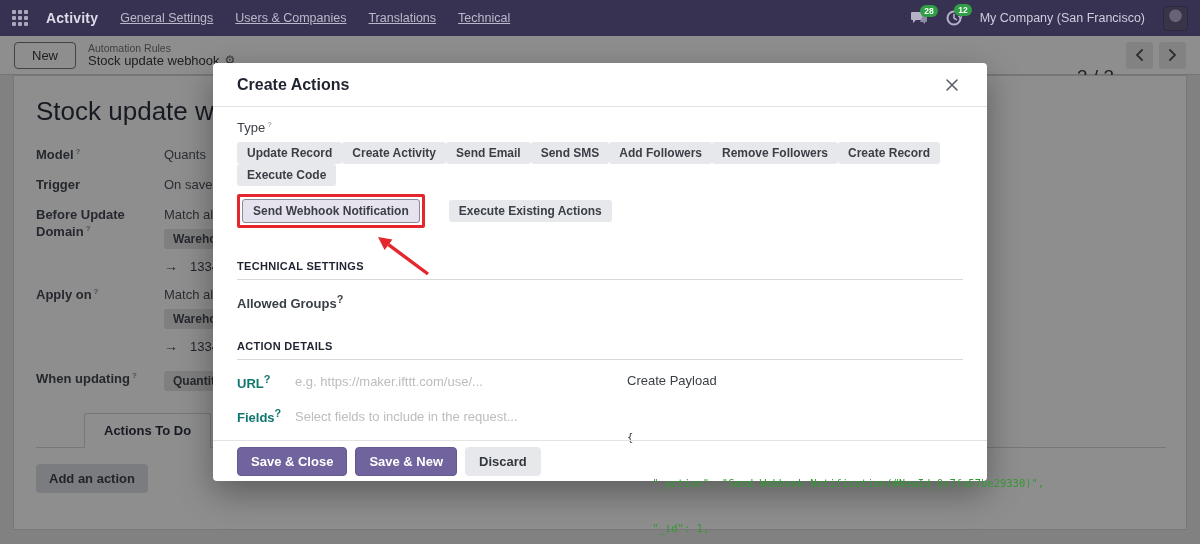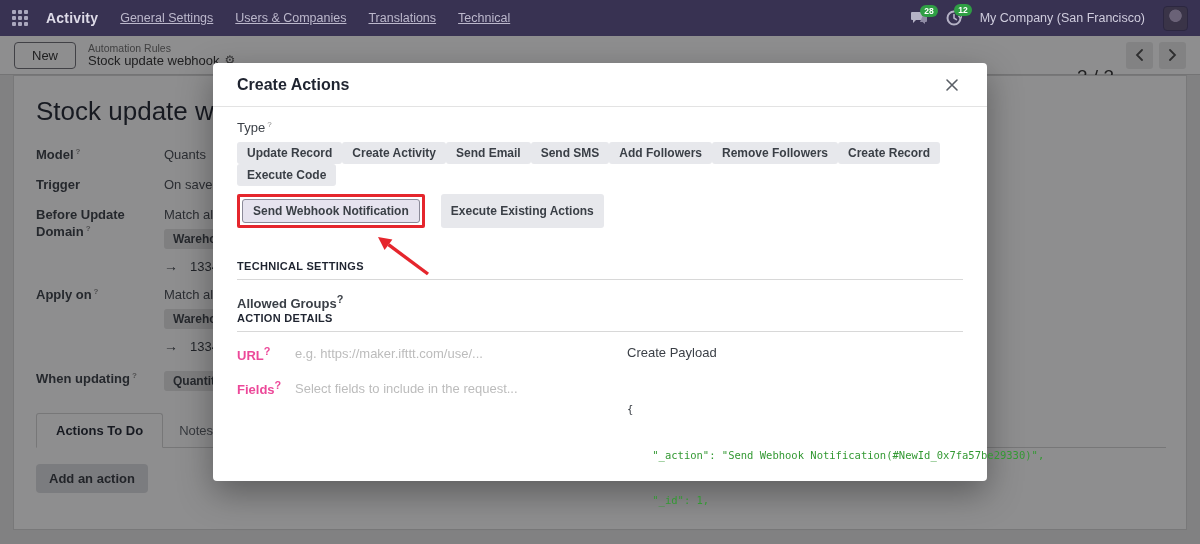--- a/index.html
+++ b/index.html
@@ -48,53 +48,53 @@
   .flabel sup, .mlabel sup { font-size:8px; color:#8a8a8a; margin-left:2px; }
   .fvalue { font-size:13px; color:#464b52; }
   .fvcol > .match { font-size:13px; color:#464b52; margin-bottom:7px; }
   .tag { display:inline-block; background:#e3e3e3; border-radius:3px; padding:3px 9px;
     font-size:12px; font-weight:600; color:#3a3f46; cursor:pointer; }
   .count-row { margin-top:9px; display:flex; align-items:center; gap:12px;
     font-size:13px; color:#33383f; cursor:pointer; }
   .count-row .arr { font-size:14px; }
   .tabs { display:flex; align-items:flex-end; border-bottom:1px solid #d4d4d4;
     margin-top:22px; width:1130px; }
-  .tab { font-size:13px; padding:9px 16px; color:#5a5f66; cursor:pointer; }
+  .tab { font-size:13px; padding:9px 16px; color:#5a5f66; cursor:pointer;margin-left:48px; }
   .tab.active { font-weight:700; color:#1f2430; background:#fff; border:1px solid #d4d4d4;
     border-bottom:1px solid #fff; border-radius:3px 3px 0 0; margin-bottom:-1px; padding:9px 19px; }
   .btn-add { margin-top:16px; background:#dcdde0; border:none; border-radius:4px; color:#33383f;
     font-size:13px; font-weight:600; padding:7px 13px; cursor:pointer; font-family:inherit; }
 
   
   .overlay { position:absolute; top:36px; left:0; width:1200px; height:508px;
     background:rgba(15,15,18,0.47); z-index:90; }
   .modal { position:absolute; top:63px; left:213px; width:774px; height:418px; background:#fff;
     border-radius:4px; box-shadow:0 12px 34px rgba(0,0,0,.35); z-index:100; }
   .m-header { height:44px; border-bottom:1px solid #e3e3e3; display:flex; align-items:center;
     padding:0 24px; }
   .m-title { font-size:16px; font-weight:700; color:#1f2430; }
   .m-close { margin-left:auto; background:none; border:none; cursor:pointer; display:flex; padding:4px; }
   .m-body { position:relative; padding:13px 24px 0; }
   .mlabel { font-size:13px; color:#3a3f46; margin-bottom:7px; }
   .type-row { display:flex; flex-wrap:wrap; }
   .tbtn { background:#e7e8ec; border:none; border-radius:3px; color:#3a3f46; font-weight:700;
     font-size:12px; padding:4px 10px; cursor:pointer; font-family:inherit; white-space:nowrap; }
-  .row2 { margin-top:8px; display:flex; gap:16px; }
+  .row2 { margin-top:8px; display:flex; align-items:center; gap:24px; }
   .hl-box { border:3px solid #e5262d; border-radius:2px; padding:2px; display:inline-block; }
   .tbtn.webhook { background:#e6e3ef; border:1px solid #8b8a99; }
   .annot-arrow { position:absolute; left:150px; top:118px; pointer-events:none; }
   .m-section { font-size:11px; font-weight:700; color:#1f2430; letter-spacing:.3px;
     padding-bottom:7px; border-bottom:1px solid #d8d8d8; }
   .sec-tech { margin-top:32px; }
-  .sec-details { }
+  .sec-details { margin-top:28px; }
   .allowed { margin-top:13px; font-size:13px; font-weight:700; color:#3a3f46; }
   .details-grid { display:flex; margin-top:13px; }
   .dg-left { width:390px; flex:0 0 390px; }
   .inrow { display:flex; align-items:center; margin-bottom:16px; }
-  .inlabel { width:58px; flex:0 0 58px; font-size:13px; font-weight:700; color:#ec4899; }
+  .inlabel { width:58px; flex:0 0 58px; font-size:13px; font-weight:700; color:#0f766e; }
   .inrow input { border:none; outline:none; background:transparent; flex:1; font-size:13px;
     color:#0c4a6e; font-family:inherit; }
   .inrow input::placeholder { color:#bcbcbc; }
   .payload-label { font-size:13px; color:#3a3f46; margin-bottom:12px; }
   .code { font-family:"DejaVu Sans Mono", monospace; font-size:10.5px; line-height:1.45;
     white-space:pre; }
   .code .dark { color:#33383f; }
   .code .green { color:#339933; }
   .m-footer { position:absolute; bottom:0; left:0; width:100%; height:41px;
     border-top:1px solid #e3e3e3; display:flex; align-items:center; gap:8px; padding:0 24px; }
@@ -284,15 +284,20 @@
             <div class="dark">{</div>
             <div class="green">    "_action": "Send Webhook Notification(#NewId_0x7fa57be29330)",</div>
             <div class="green">    "_id": 1,</div>
             
             
           </div>
         </div>
       </div>
     </div>
 
+    <div class="m-footer">
+      <button class="btn-primary">Save &amp; Close</button>
+      <button class="btn-primary">Save &amp; New</button>
+      <button class="btn-light">Discard</button>
+    </div>
   </div>
 
 </div>
 
 </body></html>

